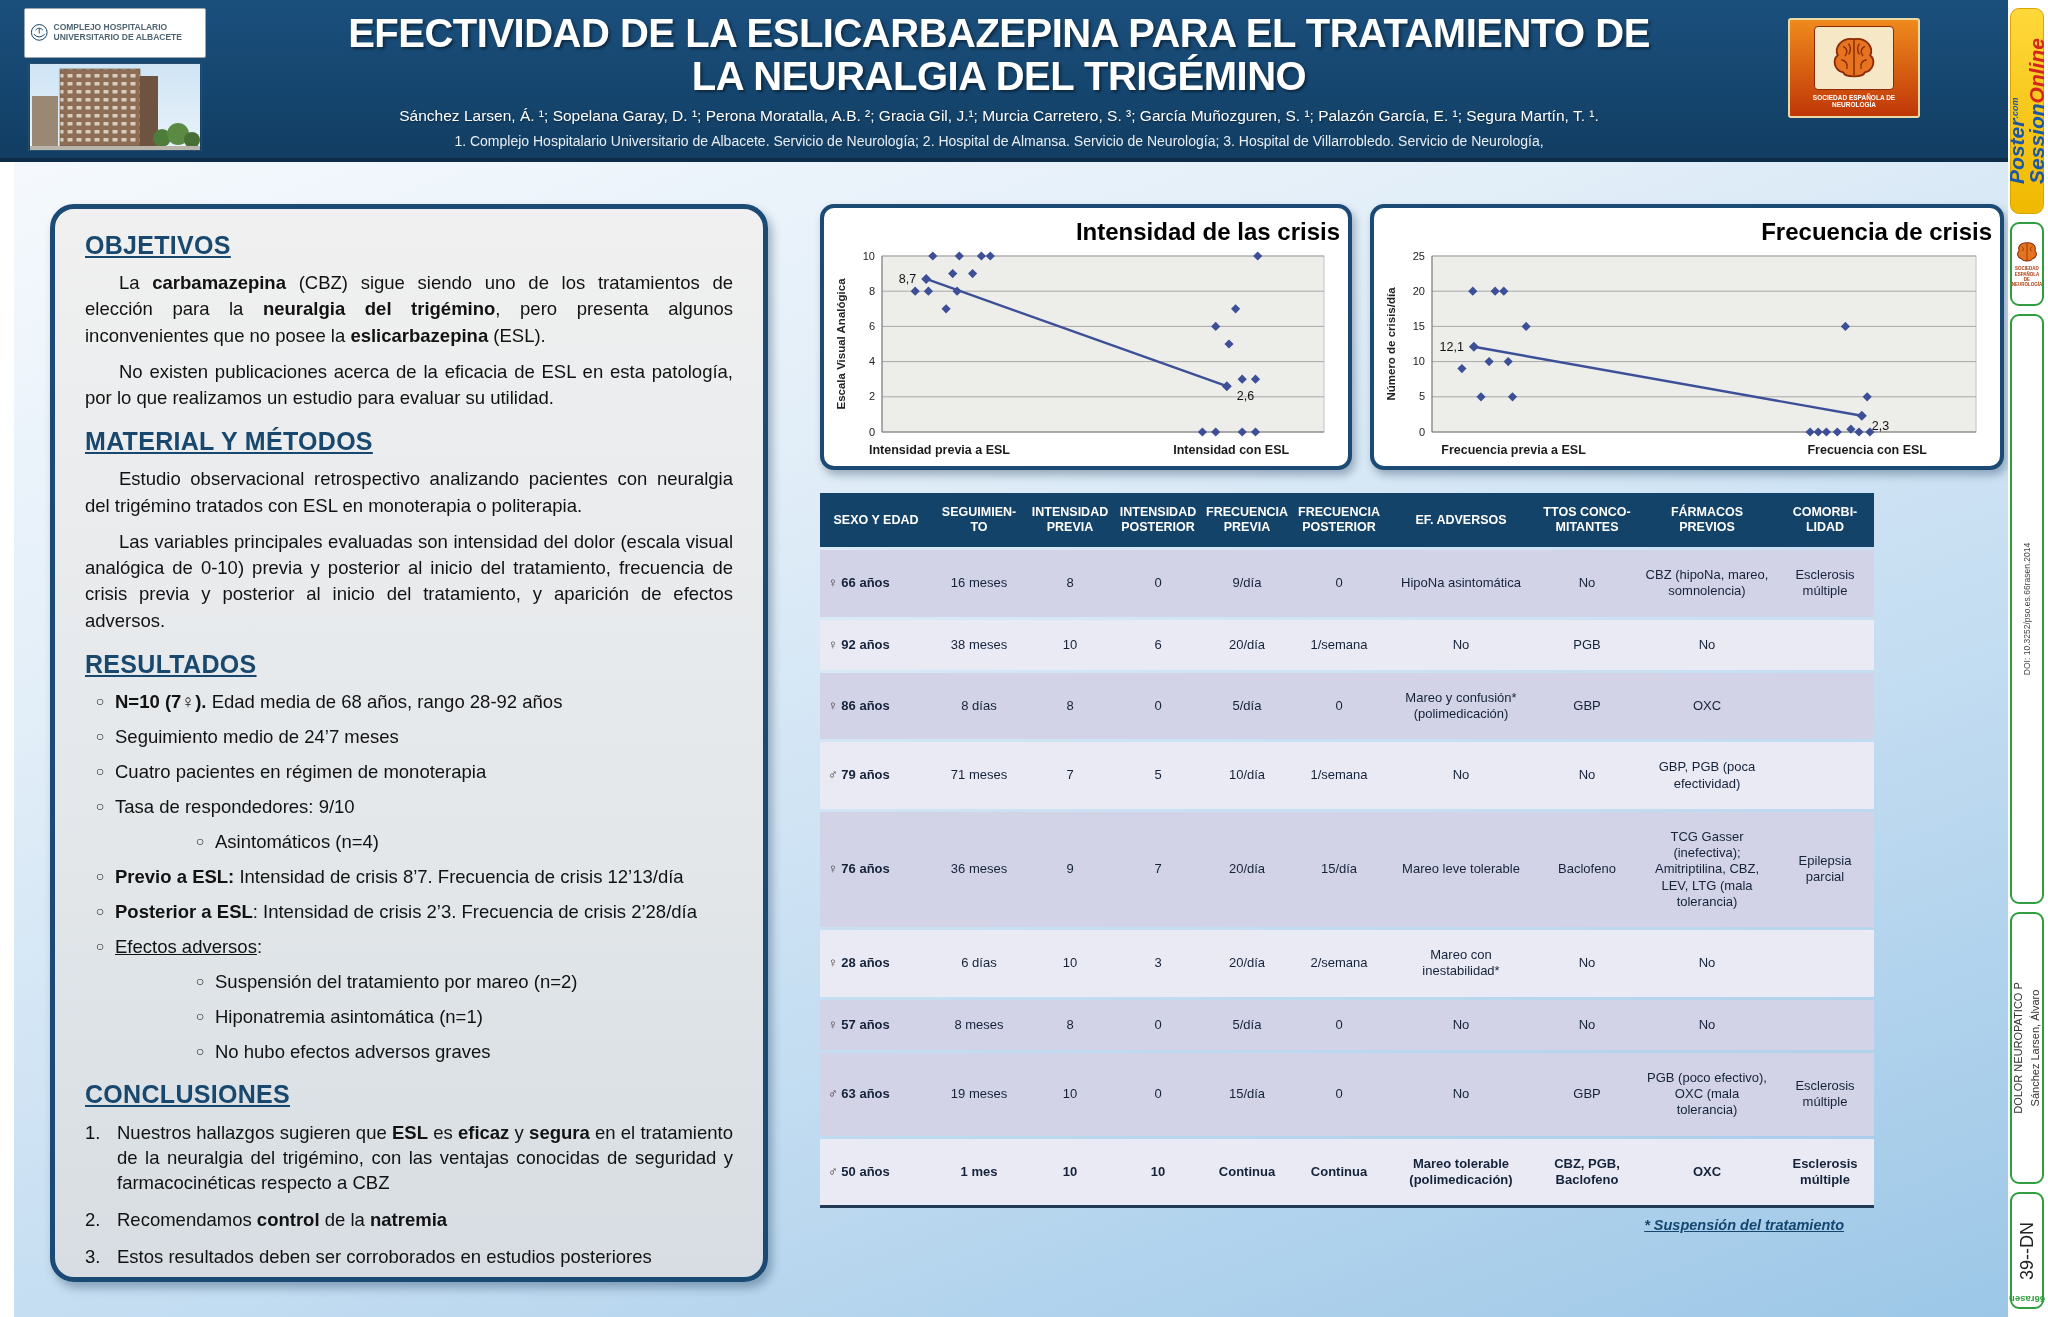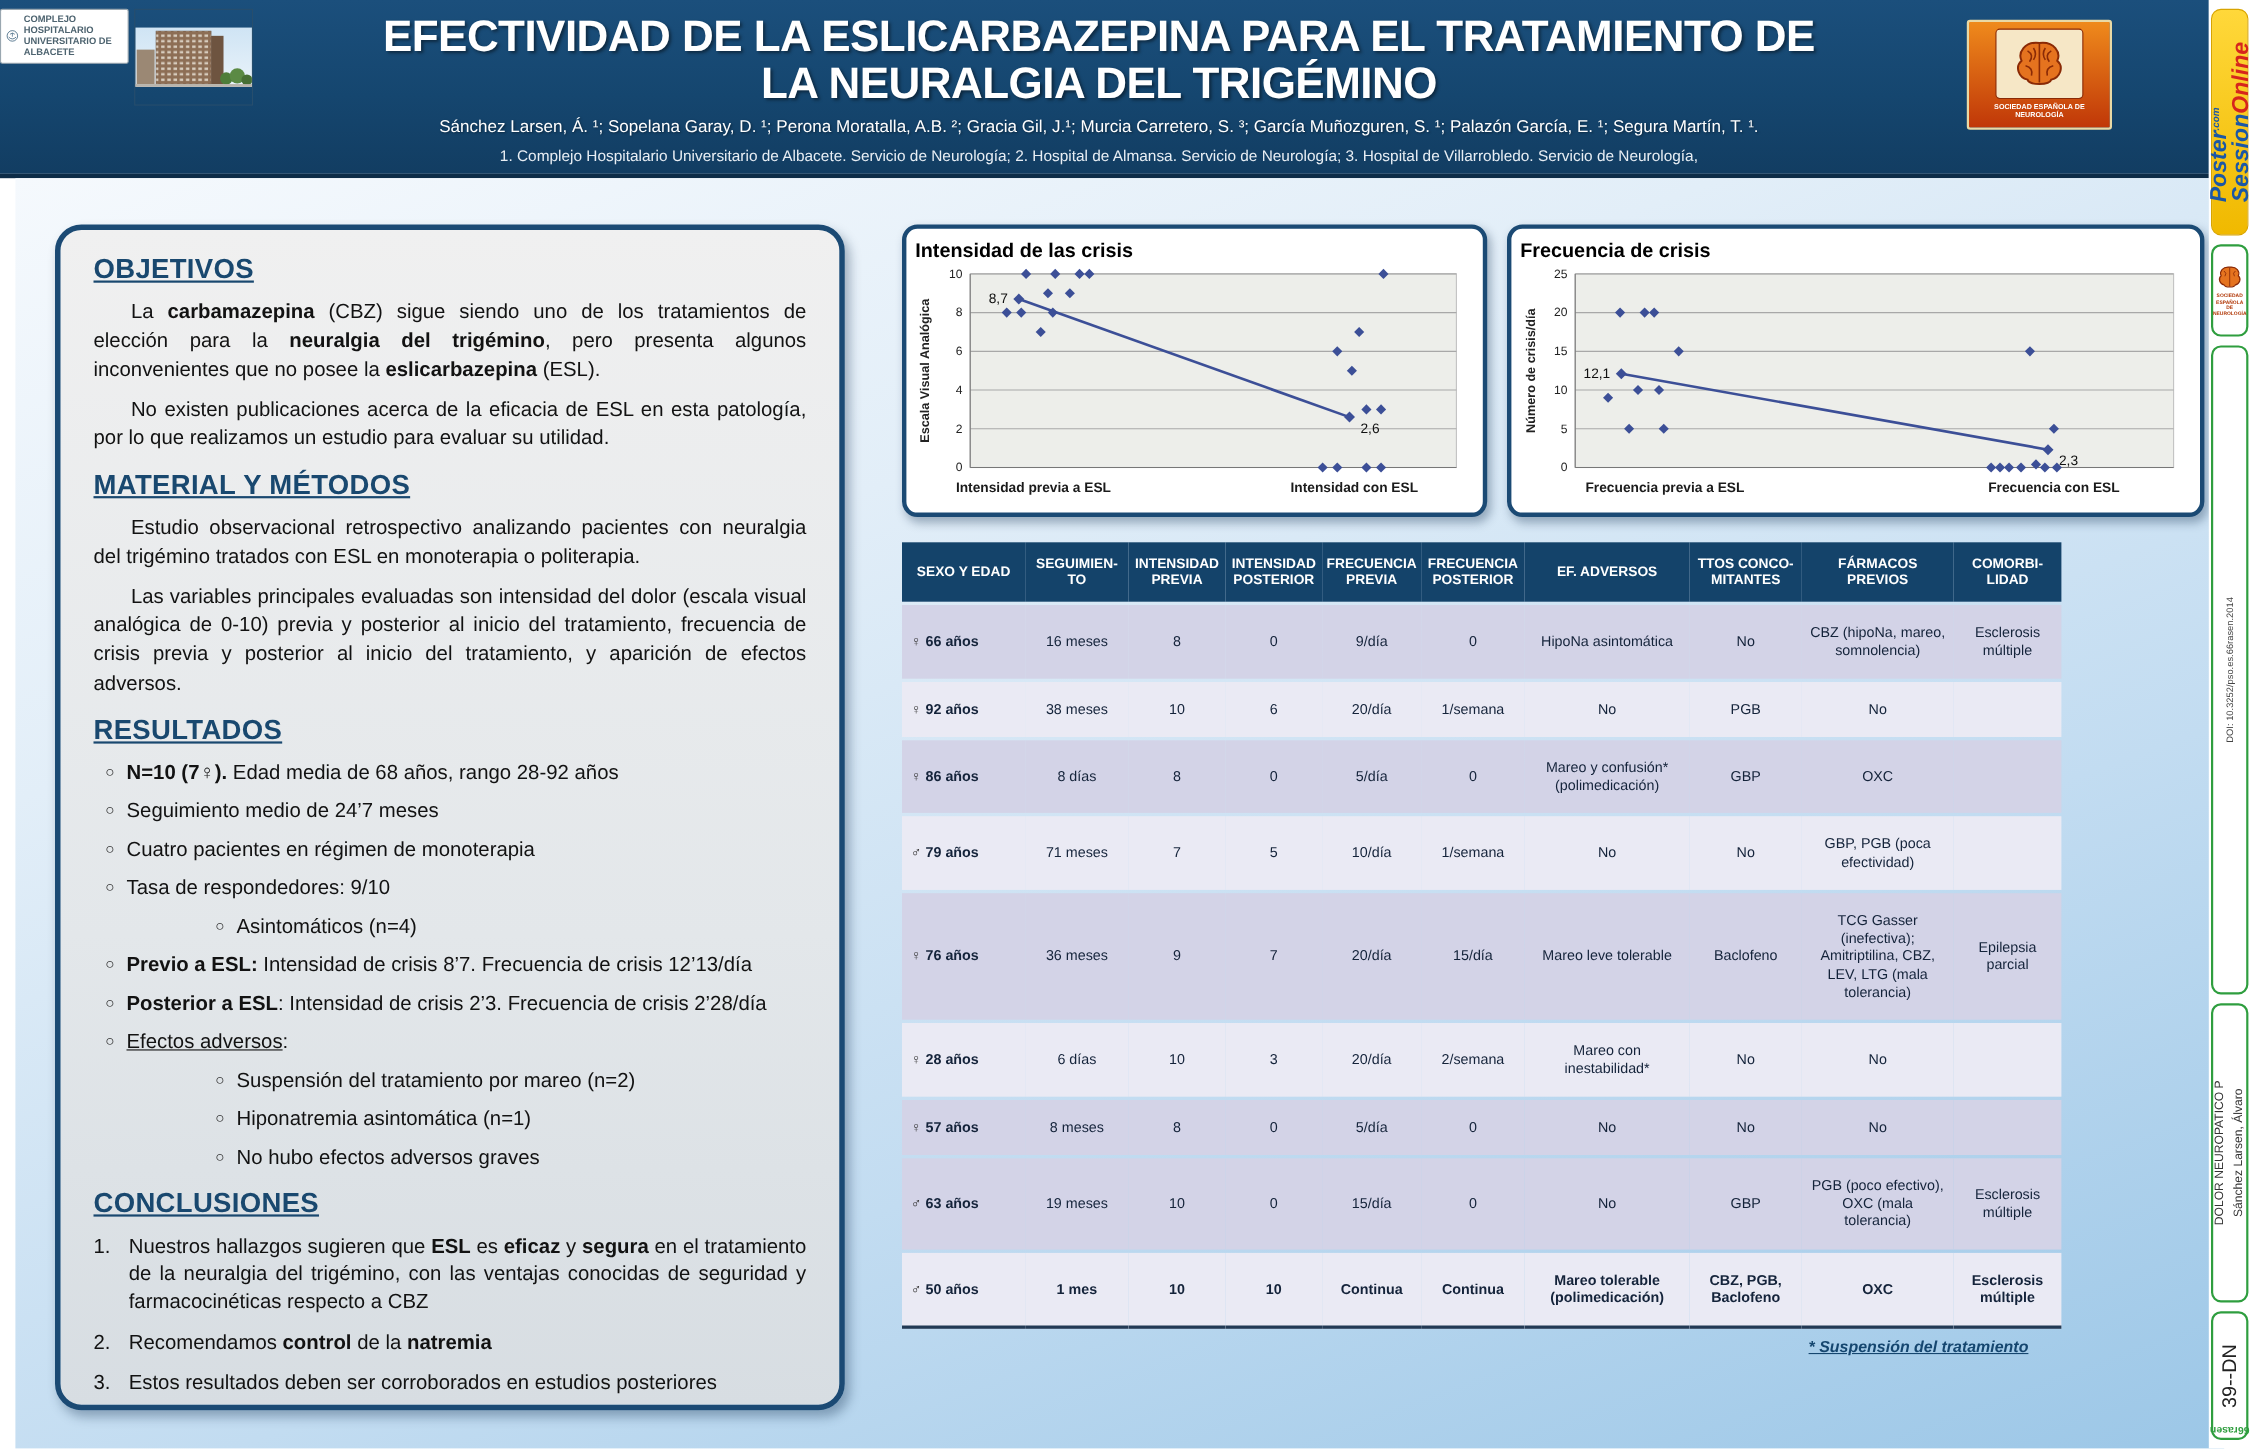--- a/index.html
+++ b/index.html
@@ -2,21 +2,21 @@
 <html><head>
 <meta charset="utf-8">
 <style>
   html,body{margin:0;padding:0;background:#fff;}
   .poster{position:relative;width:2048px;height:1317px;overflow:hidden;
     font-family:"Liberation Sans",sans-serif;background:#fff;}
   
   .hdr{position:absolute;left:0;top:0;width:2008px;height:158px;
     background:linear-gradient(180deg,#1b4f7c 0%,#15466f 55%,#123d62 100%);
     border-bottom:4px solid #0d2c47;display:flex;align-items:stretch;color:#fff;}
-  .hdr-left{width:230px;display:flex;flex-direction:row;align-items:flex-start;gap:5px;padding-top:8px;}
+  .hdr-left{width:230px;display:flex;flex-direction:column;align-items:center;gap:5px;padding-top:8px;}
   .hosp-logo{width:182px;height:50px;background:#fff;border:1px solid #9aa7b0;border-radius:2px;
     display:flex;align-items:center;gap:4px;padding:2px 4px;box-sizing:border-box;}
   .hosp-text{font-size:8.5px;line-height:1.15;color:#4e6470;font-weight:bold;text-align:left;}
   .hosp-photo{width:172px;height:86px;border:1px solid #274e6d;display:block;}
   .hdr-center{flex:1;text-align:center;padding-top:12px;}
   .hdr-title{font-size:40px;line-height:1.08;font-weight:bold;letter-spacing:-0.5px;margin:0;
     text-shadow:2px 2px 3px rgba(0,0,0,.45);}
   .authors{font-size:15.5px;margin-top:9px;text-shadow:1px 1px 2px rgba(0,0,0,.4);}
   .affil{font-size:14px;margin-top:8px;color:#e8eef4;}
   .hdr-right{width:240px;display:flex;justify-content:flex-end;padding:18px 88px 0 0;box-sizing:border-box;}
@@ -44,21 +44,21 @@
   .numitem{display:flex;align-items:flex-start;font-size:18.5px;color:#121212;margin:12px 0;
     line-height:1.35;text-align:justify;}
   .numitem .nnum{width:32px;flex:none;}
   .bb{font-weight:bold;}
   .uu{text-decoration:underline;}
   
   .chart-card{position:absolute;background:#fff;border:4px solid #1b4a74;border-radius:14px;
     box-shadow:3px 5px 9px rgba(20,50,80,.35);box-sizing:border-box;padding:6px 8px;}
   .chart-card.c1{left:806px;top:42px;width:532px;height:266px;}
   .chart-card.c2{left:1356px;top:42px;width:634px;height:266px;}
-  .chart-title{text-align:left;font-size:18px;font-weight:bold;color:#000;margin:4px 0 2px 0;}
+  .chart-title{text-align:right;font-size:24px;font-weight:bold;color:#000;margin:4px 0 2px 0;}
   .chart-plot{width:100%;height:218px;}
   
   .table-zone{position:absolute;left:806px;top:328px;width:1056px;}
   .ptable{width:1054px;border-collapse:separate;border-spacing:0 3px;table-layout:fixed;
     font-size:13px;color:#14233a;}
   .ptable th{background:#14436a;color:#fff;font-size:12.5px;font-weight:bold;line-height:1.2;
     padding:12px 4px;text-align:center;vertical-align:middle;}
   .ptable td{padding:17px 5px;text-align:center;vertical-align:middle;line-height:1.25;}
   .ptable tr.odd td{background:#d3d3e7;}
   .ptable tr.even td{background:#eaeaf4;}

